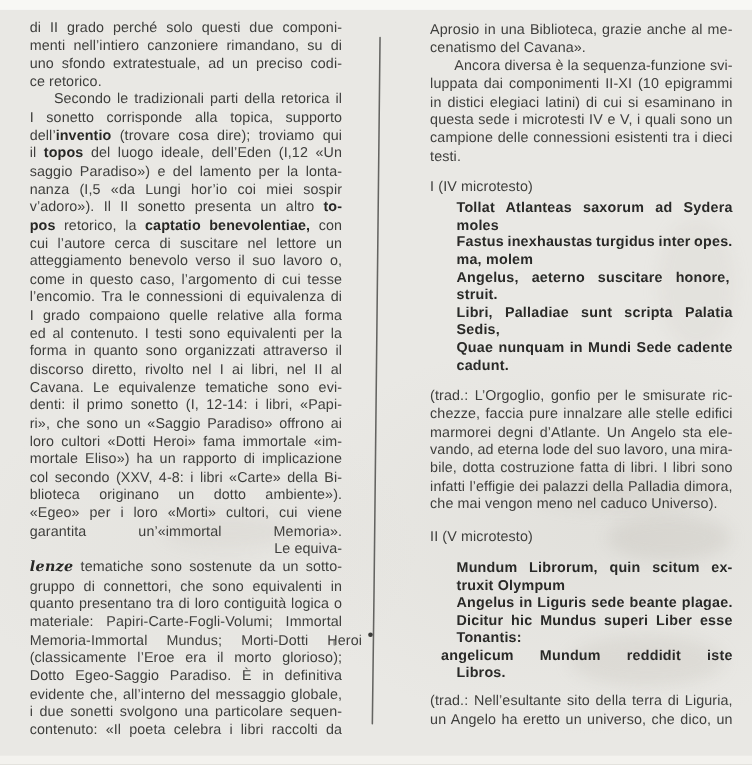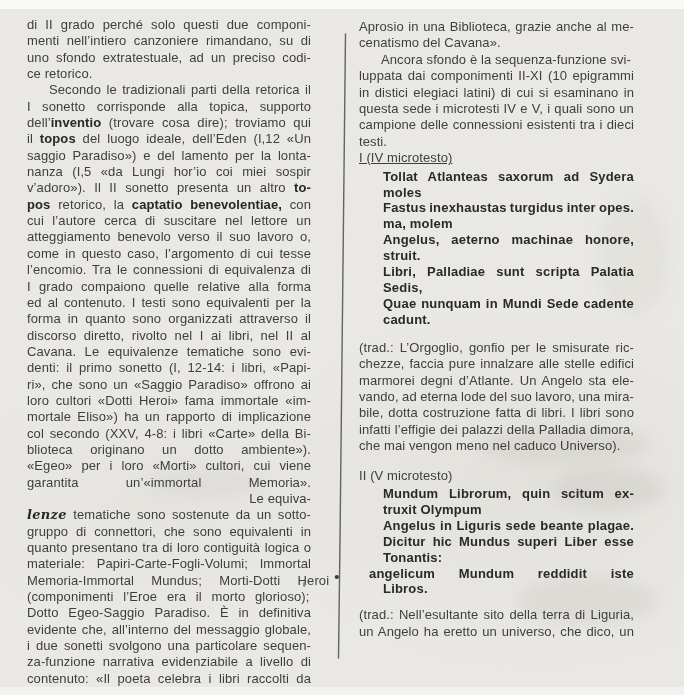--- a/index.html
+++ b/index.html
@@ -9,21 +9,21 @@
       radial-gradient(ellipse 400px 260px at 78% 70%, rgba(198,196,188,.20), transparent 70%),
       radial-gradient(ellipse 300px 200px at 25% 72%, rgba(200,198,190,.14), transparent 70%),
       #e9e8e4;
     font-family:"Liberation Sans","DejaVu Sans",sans-serif;
     color:#3e3e3c;
   }
   .strip-top{position:absolute;top:0;left:0;right:0;height:9px;background:#f8f8f5;}
   .strip-bottom{position:absolute;bottom:0;left:0;right:0;height:8px;background:#f3f2ee;}
   .col{position:absolute;top:17px;}
   .col-left{left:27px;width:284px;}
-  .col-right{left:359px;width:275px;top:19px;}
+  .col-right{left:391px;width:275px;top:19px;}
   .line{line-height:16.35px;font-size:13px;letter-spacing:.1px;text-align:left;}
   .col-right .line{line-height:16.4px;}
   .block.poem .line{line-height:15.9px;font-weight:700;color:#29292�7;}
   .poem .line{line-height:15.9px;font-weight:700;color:#292927;letter-spacing:.2px;}
   .b{font-weight:700;color:#272725;}
   .h{font-family:"DejaVu Serif",serif;font-style:italic;font-weight:700;color:#282826;letter-spacing:.3px;}
   .ind{text-indent:22px;}
   .out{margin-left:-14px;}
   .a-r{text-align:right;}
   .ln-in{white-space:nowrap;}
@@ -80,69 +80,68 @@
         <div class="line a-j" style="word-spacing: 2.08px;"><span class="ln-in"><span>col secondo (XXV, 4-8: i libri «Carte» della Bi-</span></span></div>
         <div class="line a-j" style="word-spacing: 13.83px;"><span class="ln-in"><span>blioteca originano un dotto ambiente»).</span></span></div>
         <div class="line a-j" style="word-spacing: 5.26px;"><span class="ln-in"><span>«Egeo» per i loro «Morti» cultori, cui viene</span></span></div>
         <div class="line a-j" style="word-spacing: 43.58px;"><span class="ln-in"><span>garantita un’«immortal Memoria».</span></span></div>
         <div class="line a-r"><span class="ln-in"><span>Le equiva-</span></span></div>
         <div class="line a-j" style="word-spacing: 2.72px;"><span class="ln-in"><span class="h">lenze</span><span> tematiche sono sostenute da un sotto-</span></span></div>
         <div class="line a-j" style="word-spacing: 4.18px;"><span class="ln-in"><span>gruppo di connettori, che sono equivalenti in</span></span></div>
         <div class="line a-j" style="word-spacing: 0.74px;"><span class="ln-in"><span>quanto presentano tra di loro contiguità logica o</span></span></div>
         <div class="line a-j" style="word-spacing: 7.86px;"><span class="ln-in"><span>materiale: Papiri-Carte-Fogli-Volumi; Immortal</span></span></div>
         <div class="line a-j" style="word-spacing: 13.6px;"><span class="ln-in"><span>Memoria-Immortal Mundus; Morti-Dotti Heroi</span></span></div>
-        <div class="line a-j" style="word-spacing: 6.05px;"><span class="ln-in"><span>(componimenti l’Eroe era il morto glorioso);</span></span></div>
+        <div class="line a-j" style="word-spacing: 6.05px;"><span class="ln-in"><span>(classicamente l’Eroe era il morto glorioso);</span></span></div>
         <div class="line a-j" style="word-spacing: 6.08px;"><span class="ln-in"><span>Dotto Egeo-Saggio Paradiso. È in definitiva</span></span></div>
         <div class="line a-j" style="word-spacing: 1.2px;"><span class="ln-in"><span>evidente che, all’interno del messaggio globale,</span></span></div>
         <div class="line a-j" style="word-spacing: 2.24px;"><span class="ln-in"><span>i due sonetti svolgono una particolare sequen-</span></span></div>
-        <div class="line a-j" style="word-spacing: 3.67px;"><span class="ln-in"><span>za-funzione narrativa evidenziabile a livello di</span></span></div>
         <div class="line a-j" style="word-spacing: 3.65px;"><span class="ln-in"><span>contenuto: «Il poeta celebra i libri raccolti da</span></span></div>
       </div>
     </div>
   <div class="col col-right" id="col-right">
       <div class="block">
         <div class="line a-j" style="word-spacing: 0.84px;"><span class="ln-in"><span>Aprosio in una Biblioteca, grazie anche al me-</span></span></div>
         <div class="line a-l"><span class="ln-in"><span>cenatismo del Cavana».</span></span></div>
       </div>
       <div class="block">
-        <div class="line a-j ind" style="word-spacing: 0.04px;"><span class="ln-in"><span>Ancora sfondo è la sequenza-funzione svi-</span></span></div>
+        <div class="line a-j ind" style="word-spacing: 0.04px;"><span class="ln-in"><span>Ancora diversa è la sequenza-funzione svi-</span></span></div>
         <div class="line a-j" style="word-spacing: 1.66px;"><span class="ln-in"><span>luppata dai componimenti II-XI (10 epigrammi</span></span></div>
         <div class="line a-j" style="word-spacing: 1.69px;"><span class="ln-in"><span>in distici elegiaci latini) di cui si esaminano in</span></span></div>
         <div class="line a-j" style="word-spacing: 0.47px;"><span class="ln-in"><span>questa sede i microtesti IV e V, i quali sono un</span></span></div>
         <div class="line a-j" style="word-spacing: 0.59px;"><span class="ln-in"><span>campione delle connessioni esistenti tra i dieci</span></span></div>
         <div class="line a-l"><span class="ln-in"><span>testi.</span></span></div>
       </div>
-      <div class="block" style=" text-decoration: underline;">
+      <div class="block" style="margin-top: 12px;">
         <div class="line a-l"><span class="ln-in"><span>I (IV microtesto)</span></span></div>
       </div>
       <div class="block poem" style="margin-top: 2px; margin-left: 24px;">
         <div class="line a-j" style="word-spacing: 6.32px;"><span class="ln-in"><span>Tollat Atlanteas saxorum ad Sydera</span></span></div>
         <div class="line a-l"><span class="ln-in"><span>moles</span></span></div>
         <div class="line a-j" style="word-spacing: -0.61px;"><span class="ln-in"><span>Fastus inexhaustas turgidus inter opes.</span></span></div>
         <div class="line a-l"><span class="ln-in"><span>ma, molem</span></span></div>
-        <div class="line a-j" style="word-spacing: 8.02px;"><span class="ln-in"><span>Angelus, aeterno machinae honore,</span></span></div>
+        <div class="line a-j" style="word-spacing: 8.02px;"><span class="ln-in"><span>Angelus, aeterno suscitare honore,</span></span></div>
         <div class="line a-l"><span class="ln-in"><span>struit.</span></span></div>
         <div class="line a-j" style="word-spacing: 7.25px;"><span class="ln-in"><span>Libri, Palladiae sunt scripta Palatia</span></span></div>
         <div class="line a-l"><span class="ln-in"><span>Sedis,</span></span></div>
         <div class="line a-j" style="word-spacing: 1.02px;"><span class="ln-in"><span>Quae nunquam in Mundi Sede cadente</span></span></div>
         <div class="line a-l"><span class="ln-in"><span>cadunt.</span></span></div>
       </div>
       <div class="block" style="margin-top: 12px;">
         <div class="line a-j" style="word-spacing: 2.28px;"><span class="ln-in"><span>(trad.: L’Orgoglio, gonfio per le smisurate ric-</span></span></div>
         <div class="line a-j" style="word-spacing: 1.18px;"><span class="ln-in"><span>chezze, faccia pure innalzare alle stelle edifici</span></span></div>
         <div class="line a-j" style="word-spacing: 2.1px;"><span class="ln-in"><span>marmorei degni d’Atlante. Un Angelo sta ele-</span></span></div>
         <div class="line a-j" style="word-spacing: -0.27px;"><span class="ln-in"><span>vando, ad eterna lode del suo lavoro, una mira-</span></span></div>
         <div class="line a-j" style="word-spacing: 1.3px;"><span class="ln-in"><span>bile, dotta costruzione fatta di libri. I libri sono</span></span></div>
         <div class="line a-j" style="word-spacing: 0.32px;"><span class="ln-in"><span>infatti l’effigie dei palazzi della Palladia dimora,</span></span></div>
         <div class="line a-l"><span class="ln-in"><span>che mai vengon meno nel caduco Universo).</span></span></div>
       </div>
       <div class="block" style="margin-top: 13px;">
         <div class="line a-l"><span class="ln-in"><span>II (V microtesto)</span></span></div>
       </div>
-      <div class="block poem" style="margin-top: 2px; margin-left: 24px;">
+      <div class="block poem" style="margin-top: 12px; margin-left: 24px;">
         <div class="line a-j" style="word-spacing: 6.8px;"><span class="ln-in"><span>Mundum Librorum, quin scitum ex-</span></span></div>
         <div class="line a-l"><span class="ln-in"><span>truxit Olympum</span></span></div>
         <div class="line a-j" style="word-spacing: 0.57px;"><span class="ln-in"><span>Angelus in Liguris sede beante plagae.</span></span></div>
         <div class="line a-j" style="word-spacing: 3.25px;"><span class="ln-in"><span>Dicitur hic Mundus superi Liber esse</span></span></div>
         <div class="line a-l"><span class="ln-in"><span>Tonantis:</span></span></div>
         <div class="line a-j out" style="word-spacing: 19.88px;"><span class="ln-in"><span>angelicum Mundum reddidit iste</span></span></div>
         <div class="line a-l"><span class="ln-in"><span>Libros.</span></span></div>
       </div>
       <div class="block" style="margin-top: 10px;">
         <div class="line a-j" style="word-spacing: 1.51px;"><span class="ln-in"><span>(trad.: Nell’esultante sito della terra di Liguria,</span></span></div>

